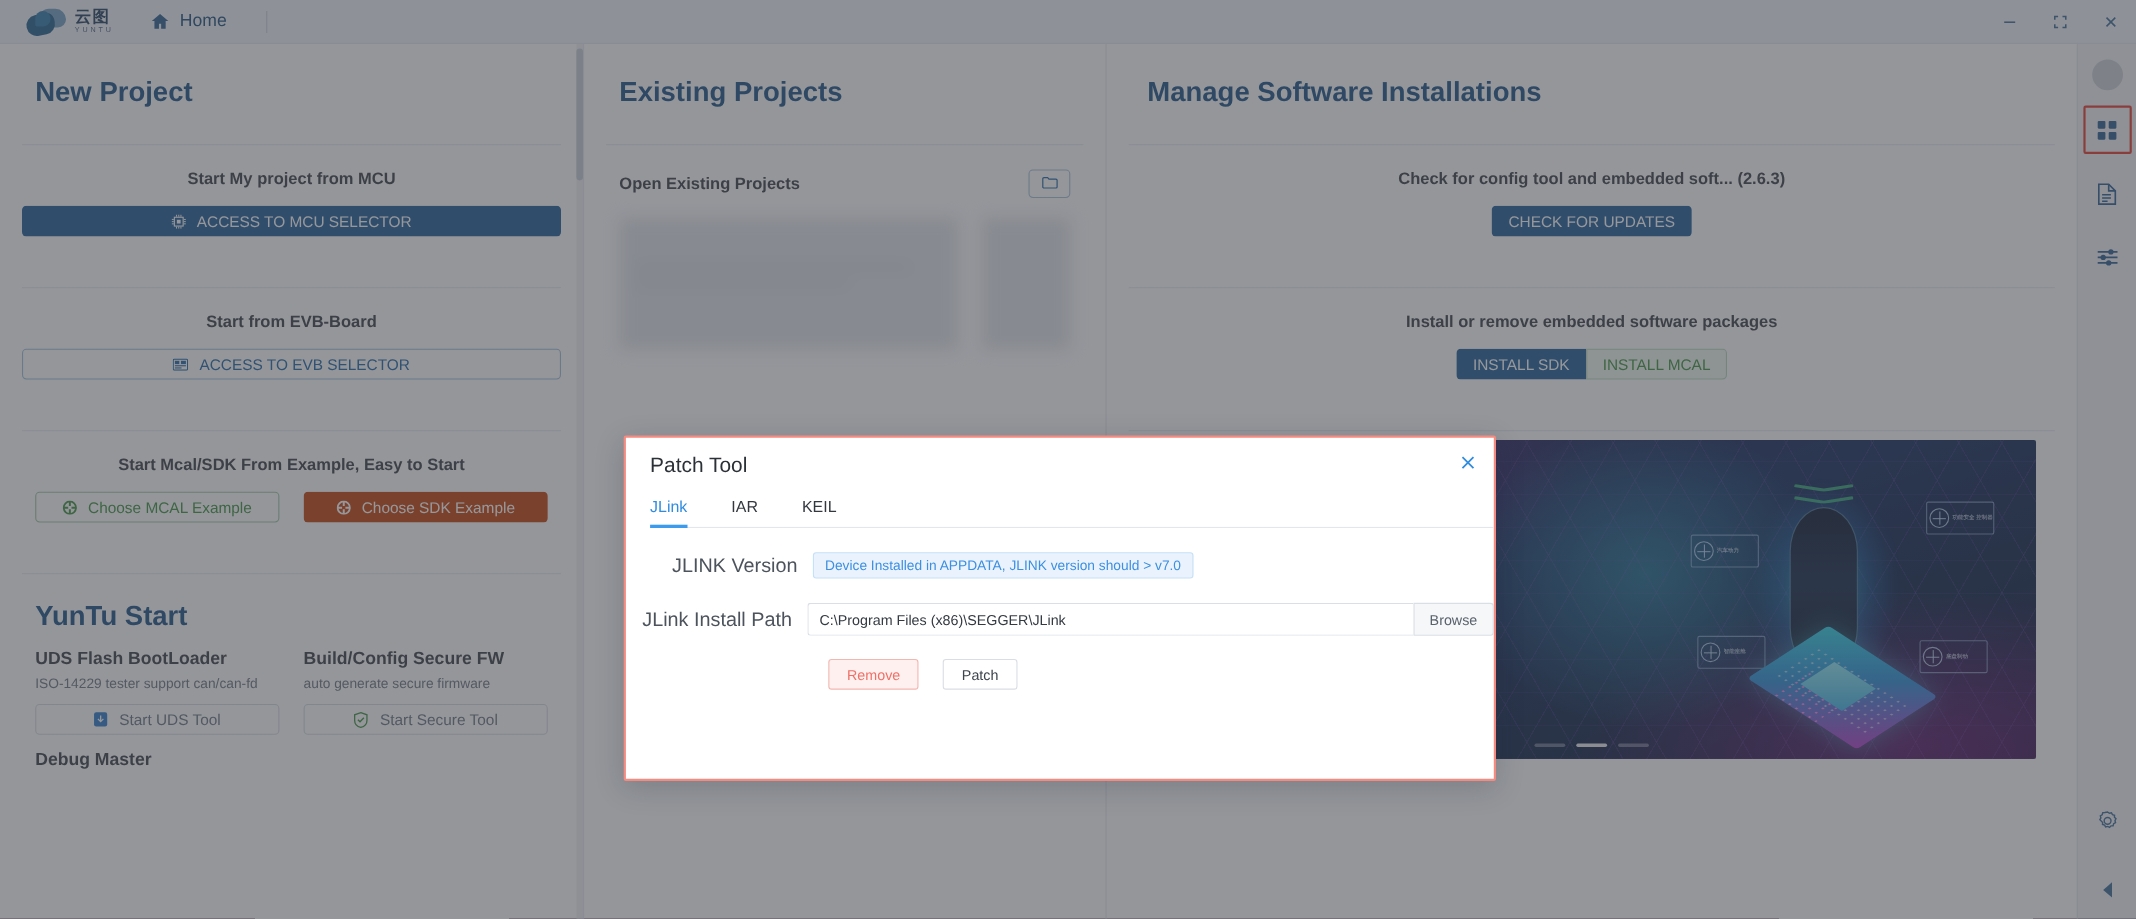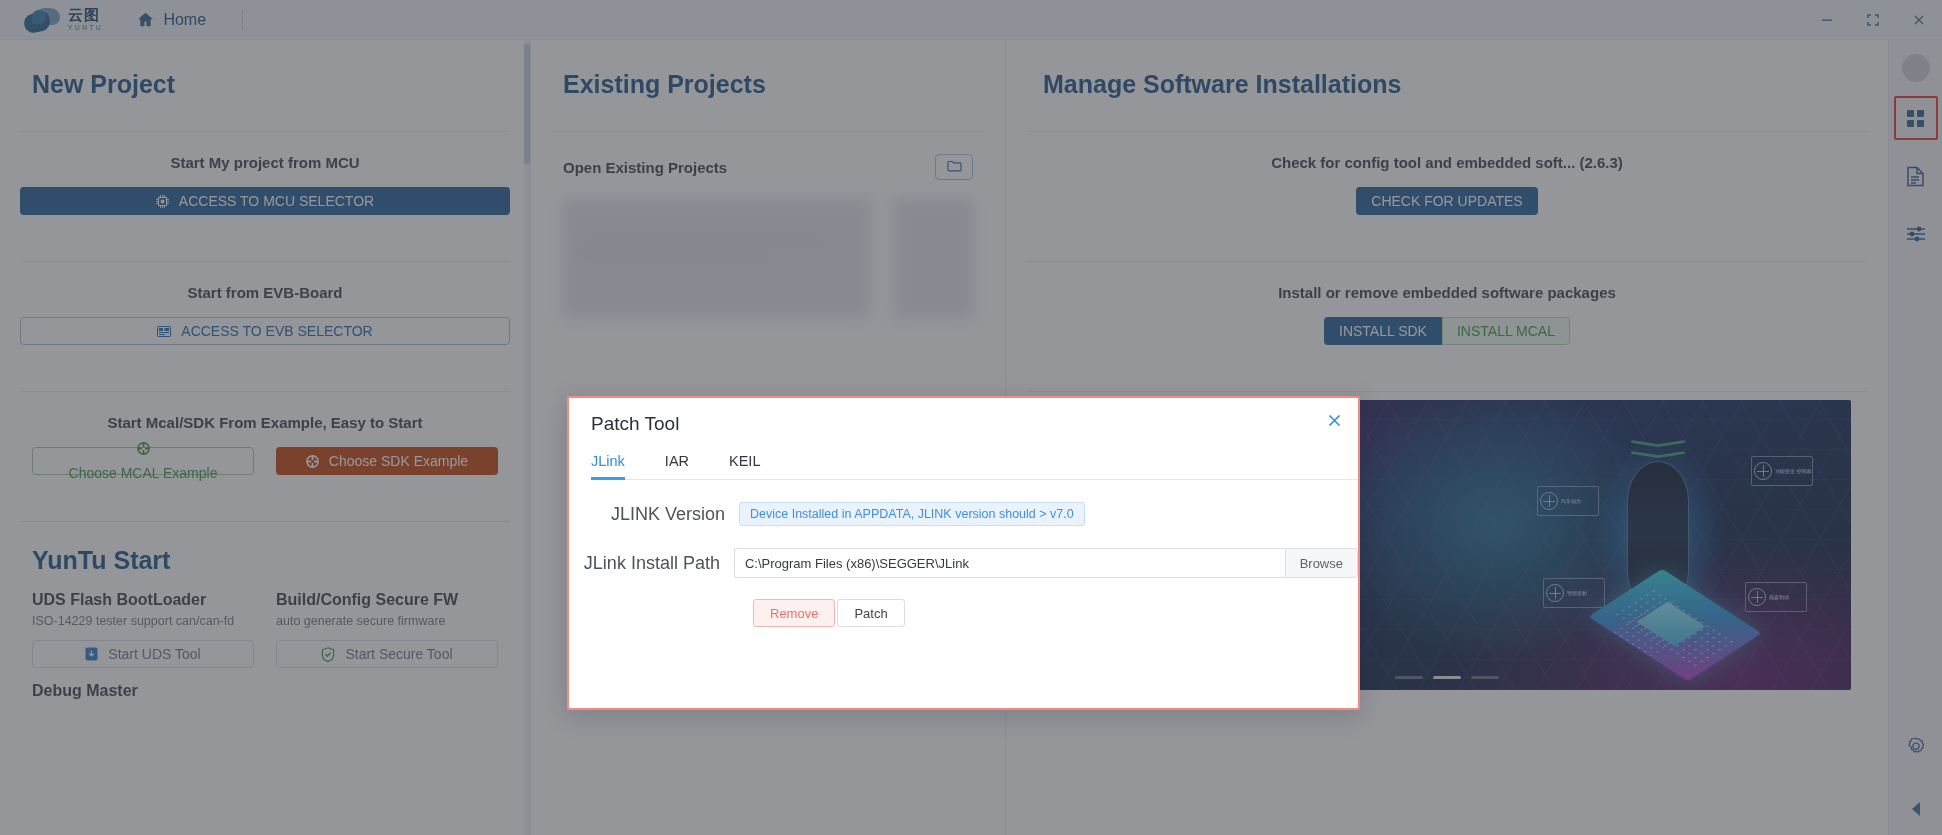--- a/index.html
+++ b/index.html
@@ -110,21 +110,21 @@
     display: inline-flex; align-items: center; justify-content: center;
     gap: 10px;
     font-size: 14px; border-radius: 4px; cursor: pointer;
     height: 28px; padding: 0 14px;
     border: 1px solid transparent;
     white-space: nowrap;
   }
   .btn-block { display: flex; width: 100%; }
   .btn-primary { background: #1e5c96; color: #ffffff; }
   .btn-outline-blue { background: transparent; color: #2166a4; border-color: #9fbdd8; }
-  .btn-outline-green { background: transparent; color: #3f9142; border-color: #9ec6a0; flex-direction: column; }
+  .btn-outline-green { background: transparent; color: #3f9142; border-color: #9ec6a0; }
   .btn-indigo { background: #c2410c; color: #ffffff; }
   .btn-ghost { background: transparent; color: #6b7682; border-color: #d4dae1; }
   .btn-green-light { background: #eef6ef; color: #3f9142; border-color: #b8d8ba; }
   .btn svg { display: block; }
 
   .two-up { display: flex; gap: 22px; padding: 0 12px; }
   .two-up > * { flex: 1; }
 
   
   .open-row {
@@ -344,21 +344,21 @@
     border-right: none; border-radius: 3px 0 0 3px;
     background: #fff; font-size: 13px; color: #343a42;
     padding: 0 10px; outline: none;
     font-family: "Liberation Sans", sans-serif;
   }
   .browse-btn {
     height: 30px; padding: 0 14px; background: #f5f7f9;
     border: 1px solid #dadfe5; border-radius: 0 3px 3px 0;
     font-size: 13px; color: #5a626c; display: flex; align-items: center;
   }
-  .btn-row { display: flex; gap: 2px; margin: 21px 0 0 184px; }
+  .btn-row { display: flex; gap: 22px; margin: 21px 0 0 184px; }
   .btn-sm {
     height: 28px; padding: 0 16px; border-radius: 3px; font-size: 13px;
     display: inline-flex; align-items: center; justify-content: center;
   }
   .btn-remove { background: #fdf0ef; border: 1px solid #f3b7b1; color: #ef7067; }
   .btn-patch  { background: #ffffff; border: 1px solid #d9dee4; color: #3d444d; }
 
   
   .scroll-track {
     position: absolute; right: 0; top: 0; bottom: 0; width: 6px;

